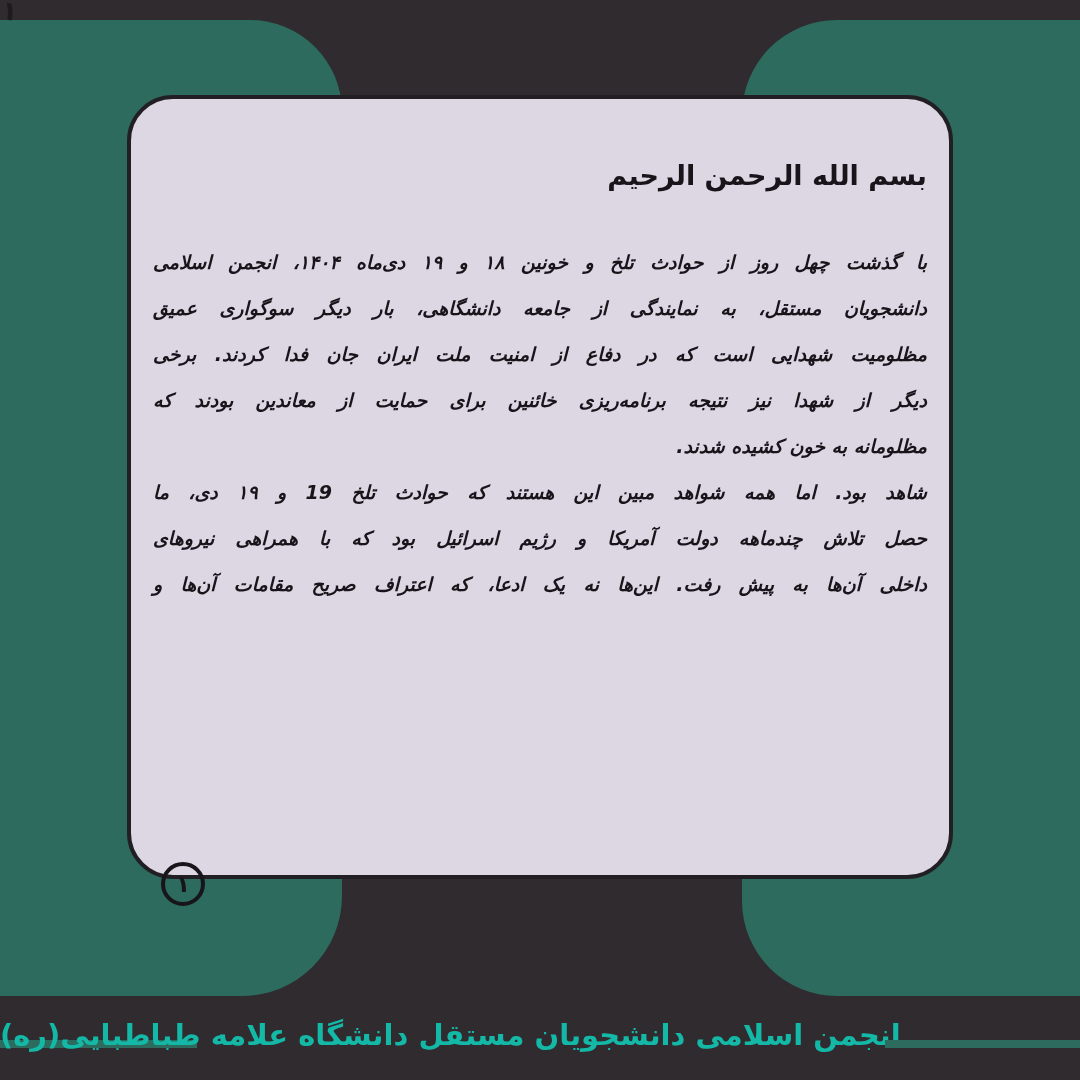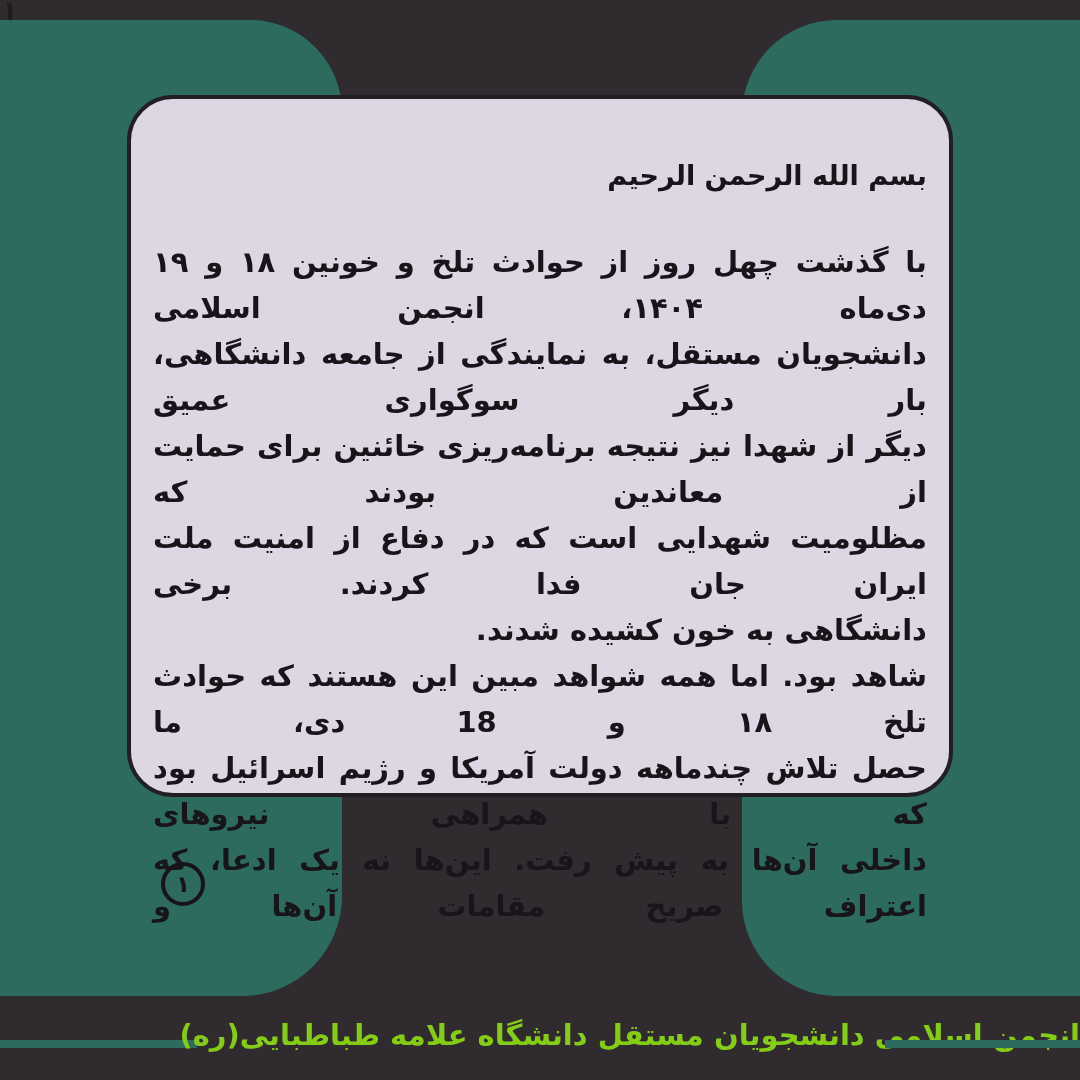--- a/index.html
+++ b/index.html
@@ -35,44 +35,45 @@
     left: 2px; top: -4px;
     color: #1d1b1e;
     font-size: 26px;
     font-weight: 700;
     transform: rotate(8deg);
   }
   
   .card {
     position: absolute;
     left: 127px; top: 95px;
-    width: 826px; height: 702px;
+    width: 826px; height: 784px;
     box-sizing: border-box;
     background: #ddd7e4;
     border: 4px solid #211f23;
     border-radius: 46px;
     direction: rtl;
     color: #17141a;
     padding: 58px 22px 0 22px;
   }
   .card-title {
     font-size: 27px;
     font-weight: 700;
     text-align: right;
     line-height: 38px;
     margin: 0 0 44px 0;
   }
   .body-lines { margin: 0; }
   .line {
-    font-size: 29px;
+    font-size: 19px;
     font-weight: 700;
     line-height: 46px;
     text-align: justify;
     text-align-last: justify;
     white-space: normal;
+    font-style: italic;
   }
   .line.end {
     text-align-last: right;
   }
   .page-badge {
     position: absolute;
     left: 30px; top: 763px;
     width: 44px; height: 44px;
     box-sizing: border-box;
     border: 4px solid #17151a;
@@ -88,23 +89,23 @@
   .footer {
     position: absolute;
     left: 0; right: 0;
     top: 1012px;
     height: 60px;
   }
   .footer-text {
     position: absolute;
     left: 0; right: 0;
     top: 6px;
-    text-align: right;
+    text-align: left;
     direction: rtl;
-    color: #84cc16;
+    color: #14b8a6;
     font-size: 29px;
     font-weight: 700;
   }
   .footer-bar {
     position: absolute;
     top: 28px;
     height: 8px;
     background: #2c6b5e;
   }
   .footer-bar.left  { left: 0;  width: 197px; }
@@ -120,24 +121,24 @@
 
   <div class="corner-mark">۱</div>
 
   <div class="card">
 
     <div class="card-title">بسم الله الرحمن الرحیم</div>
 
     <div class="body-lines">
       <div class="line">با گذشت چهل روز از حوادث تلخ و خونین ۱۸ و ۱۹ دی‌ماه ۱۴۰۴، انجمن اسلامی</div>
       <div class="line">دانشجویان مستقل، به نمایندگی از جامعه دانشگاهی، بار دیگر سوگواری عمیق</div>
+      <div class="line">مظلومیت شهدایی است که در دفاع از امنیت ملت ایران جان فدا کردند. برخی</div>
       <div class="line">دیگر از شهدا نیز نتیجه برنامه‌ریزی خائنین برای حمایت از معاندین بودند که</div>
-      <div class="line">مظلومیت شهدایی است که در دفاع از امنیت ملت ایران جان فدا کردند. برخی</div>
-      <div class="line end">دانشگاهی به خون کشیده شدند.</div>
-      <div class="line">شاهد بود. اما همه شواهد مبین این هستند که حوادث تلخ ۱۸ و 18 دی، ما</div>
+      <div class="line end">مظلومانه به خون کشیده شدند.</div>
+      <div class="line">شاهد بود. اما همه شواهد مبین این هستند که حوادث تلخ 19 و ۱۹ دی، ما</div>
       <div class="line">حصل تلاش چندماهه دولت آمریکا و رژیم اسرائیل بود که با همراهی نیروهای</div>
       <div class="line">داخلی آن‌ها به پیش رفت. این‌ها نه یک ادعا، که اعتراف صریح مقامات آن‌ها و</div>
 
     </div>
 
     <div class="page-badge">
       <span>۱</span>
     </div>
 
   </div>

